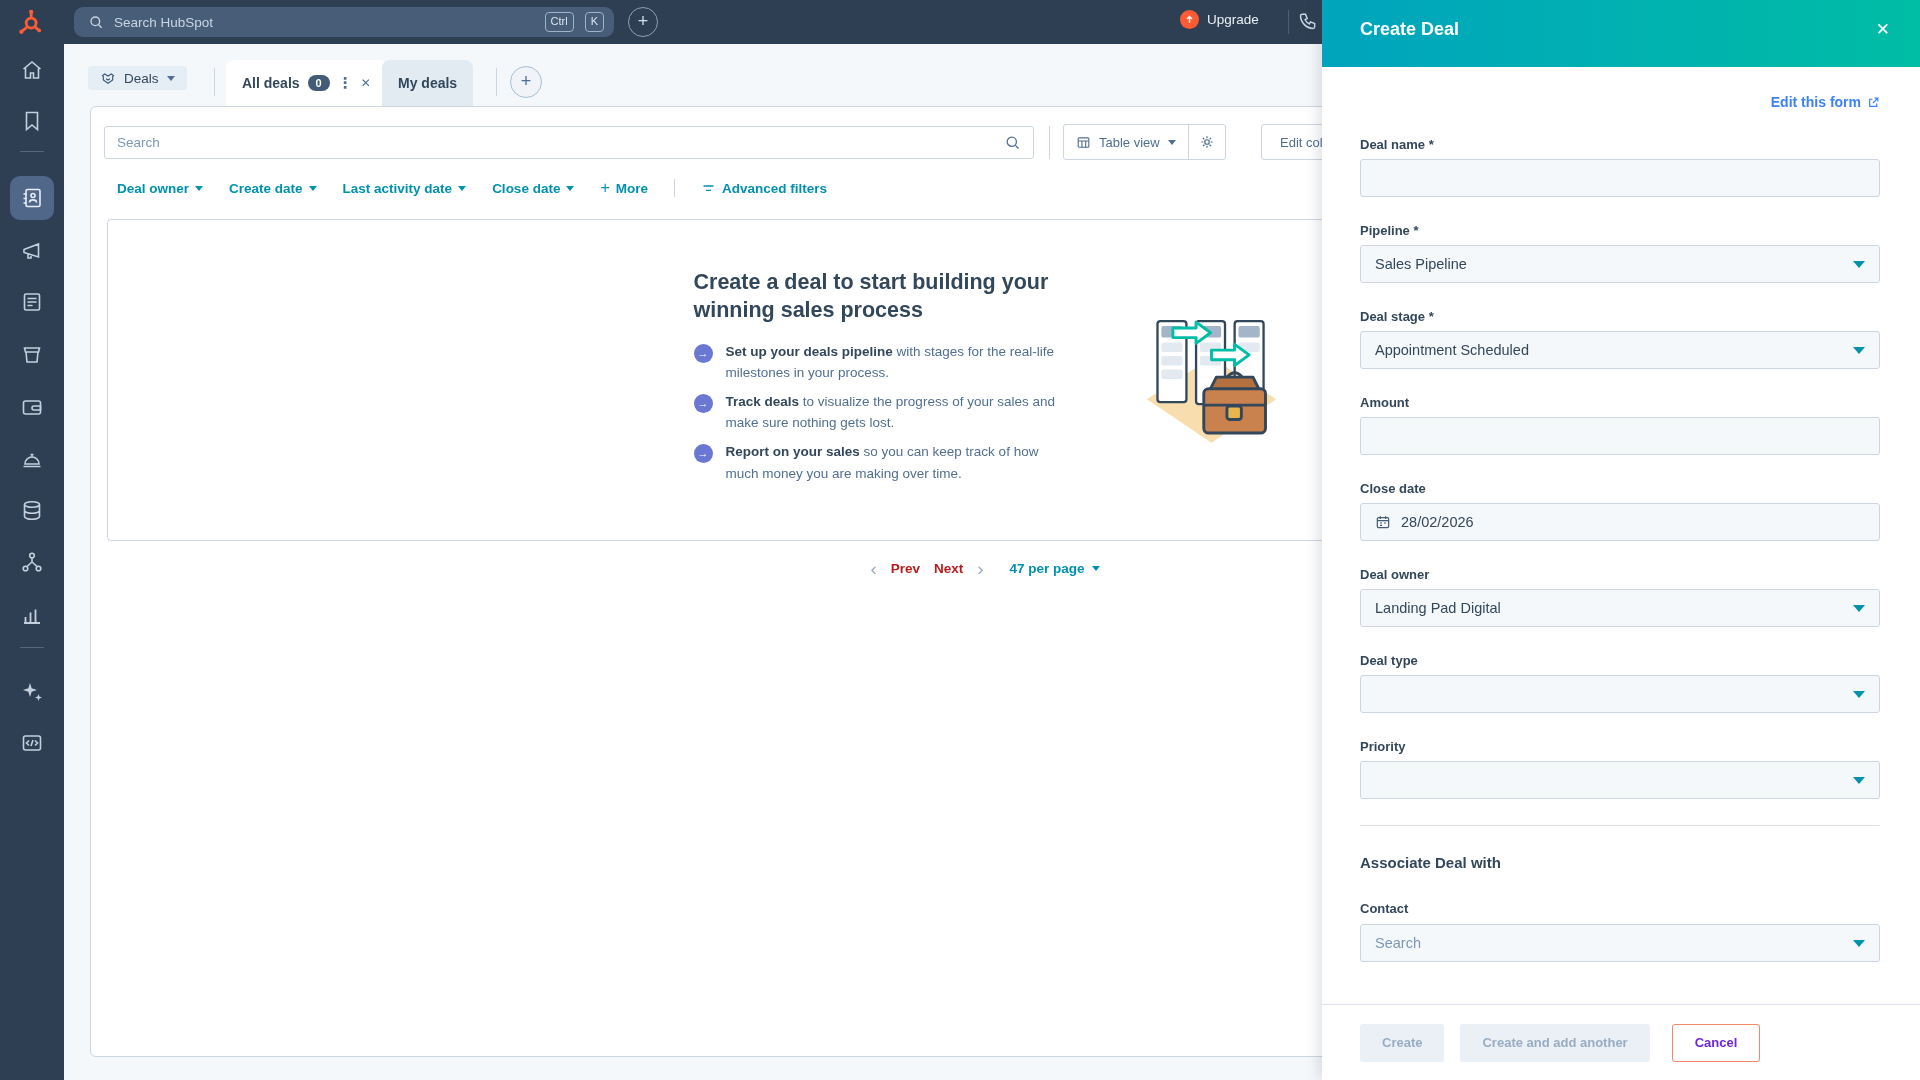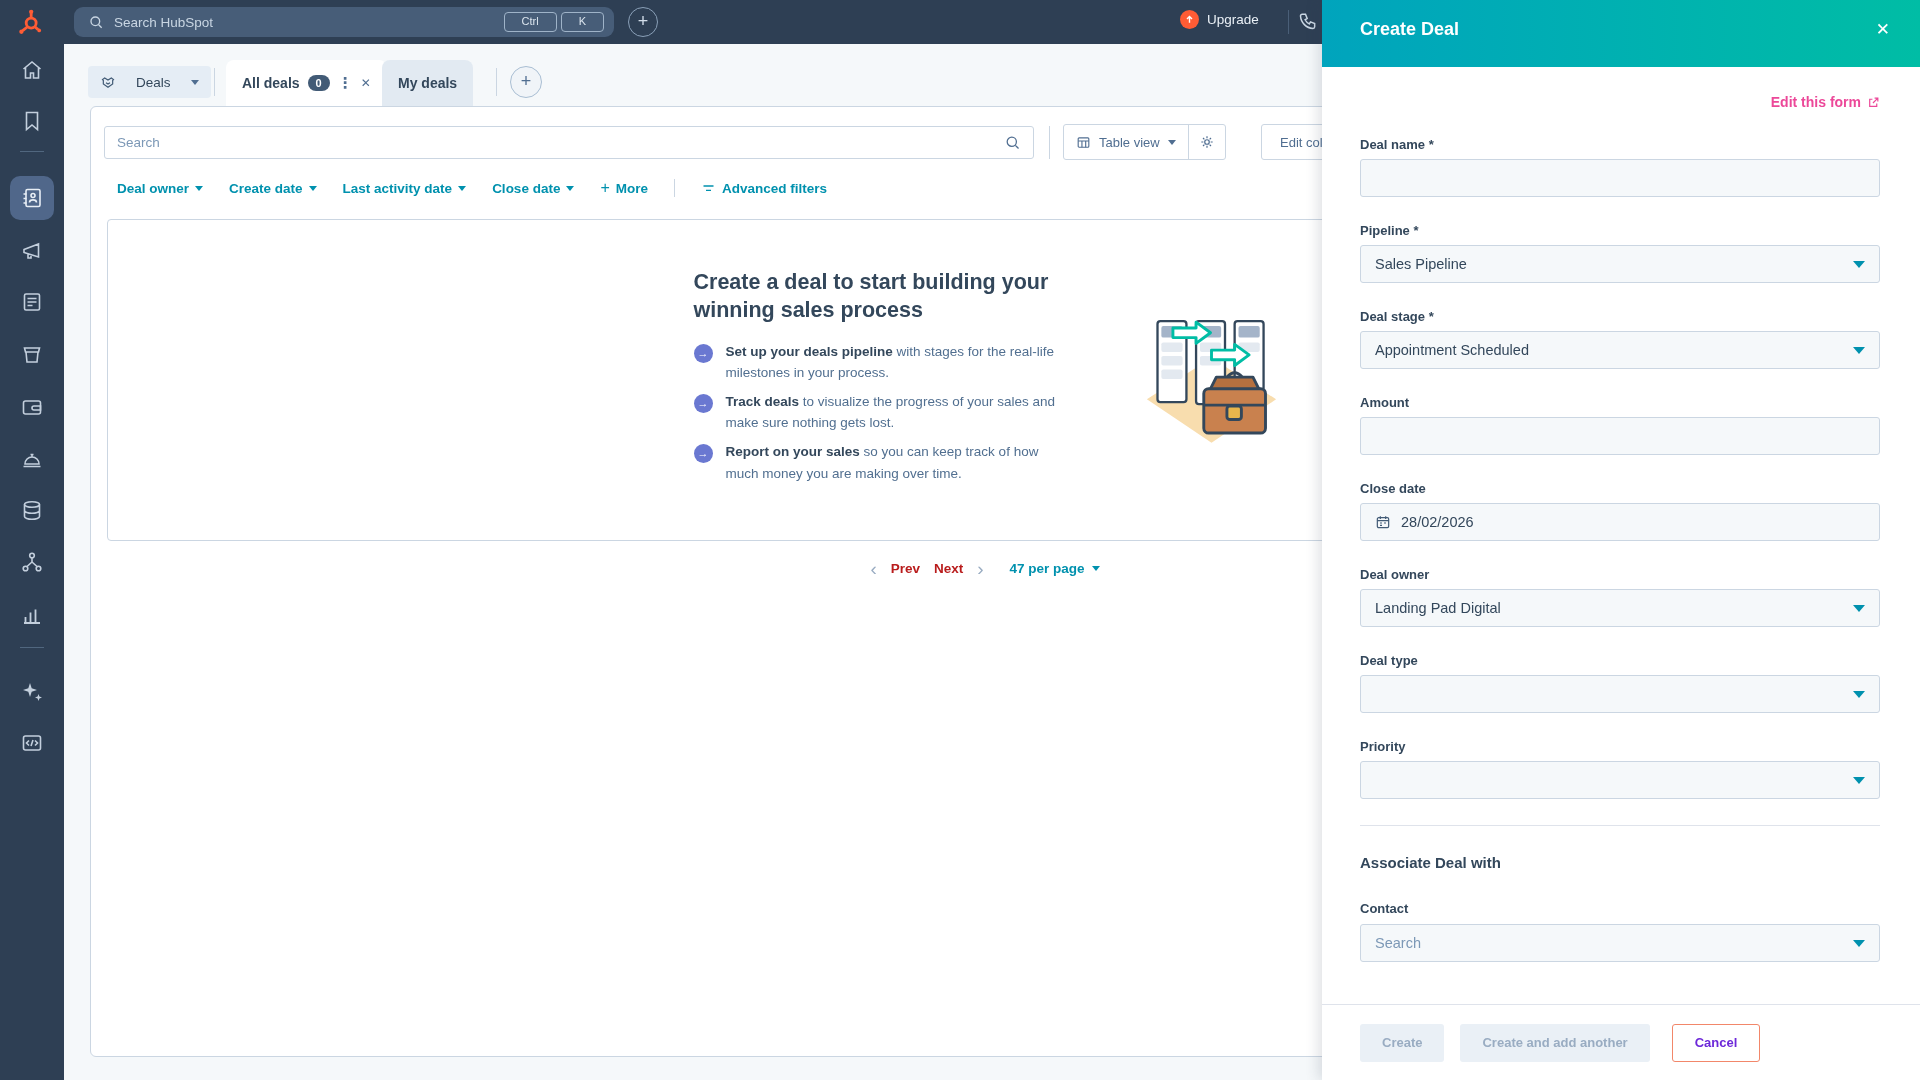--- a/index.html
+++ b/index.html
@@ -9,42 +9,42 @@
   
   #topbar { position:absolute; left:0; top:0; width:1920px; height:44px; background:#2e3f54; z-index:30; }
   .hs-logo { position:absolute; left:16px; top:9px; width:26px; height:26px; }
   .nav-search { position:absolute; left:74px; top:7px; width:540px; height:30px; background:#475d78;
     border-radius:9px; display:flex; align-items:center; padding:0 10px 0 14px; }
   .nav-search svg { flex:0 0 auto; }
   .nav-search input { flex:1; background:transparent; border:none; outline:none; color:#eaf0f6;
     font-size:13.5px; margin-left:10px; font-family:inherit; }
   .nav-search input::placeholder { color:#c9d6e3; }
   .kbd { border:1px solid #9fb3c8; border-radius:4px; color:#dbe5ee; font-size:11px; line-height:1;
-    padding:3px 17px 4px; margin-left:4px; }
+    padding:3px 5px 4px; margin-left:11px; }
   .nav-plus { position:absolute; left:628px; top:7px; width:30px; height:30px; border:1px solid #8aa0b8;
     border-radius:50%; color:#d3deea; font-size:18px; line-height:27px; text-align:center; }
   .nav-upgrade { position:absolute; left:1180px; top:10px; display:flex; align-items:center; gap:8px;
     color:#eaf0f6; font-size:13.5px; }
   .up-circle { width:19px; height:19px; border-radius:50%; background:#ff5c35; color:#fff;
     display:flex; align-items:center; justify-content:center; }
   .nav-divider { position:absolute; left:1288px; top:10px; width:1px; height:24px; background:#4a5f78; }
   .nav-phone { position:absolute; left:1298px; top:11px; color:#c9d6e3; }
 
   
   #sidebar { position:absolute; left:0; top:44px; width:64px; height:1036px; background:#2e3f54; z-index:20; }
   .side-icon { position:absolute; left:20px; width:24px; height:24px; color:#c3cfdd; }
   .side-divider { position:absolute; left:20px; width:24px; height:1px; background:#51677f; }
   .side-active-bg { position:absolute; left:10px; top:132px; width:44px; height:44px;
     background:#50678a; border-radius:10px; }
 
   
   #main { position:absolute; left:64px; top:44px; width:1856px; height:1036px; background:#f5f8fa; }
 
-  .obj-btn { position:absolute; left:24px; top:22px; height:32px; background:#e5edf5; border-radius:4px;
-    display:flex; align-items:center; gap:20px; padding:4px 12px; font-size:13.5px; color:#33475b; }
+  .obj-btn { position:absolute; left:24px; top:22px; height:24px; background:#e5edf5; border-radius:4px;
+    display:flex; align-items:center; gap:8px; padding:4px 12px; font-size:13.5px; color:#33475b; }
   .vdiv1 { position:absolute; left:150px; top:24px; width:1px; height:28px; background:#cbd6e2; }
   .tab { position:absolute; top:16px; height:46px; display:flex; align-items:center; gap:8px;
     padding:0 16px; border-radius:8px 8px 0 0; font-size:14px; font-weight:bold; color:#33475b; }
   .tab-active { left:162px; background:#ffffff; }
   .tab-idle { left:318px; background:#e2eaf2; }
   .tab-badge { background:#425b76; color:#fff; font-size:11px; font-weight:bold; border-radius:10px;
     padding:2px 8px; }
   .tab-dots { color:#506e91; font-size:15px; font-weight:bold; }
   .tab-x { color:#506e91; font-size:12px; }
   .vdiv2 { position:absolute; left:432px; top:24px; width:1px; height:28px; background:#cbd6e2; }
@@ -99,21 +99,21 @@
   #panel { position:absolute; left:1322px; top:0; width:598px; height:1080px; background:#fff; z-index:40;
     box-shadow:-4px 0 12px rgba(45,62,80,.15); }
   .panel-head { position:absolute; left:0; top:0; width:100%; height:67px;
     background:linear-gradient(90deg,#00a4bd,#00bda5); display:flex; align-items:center;
     justify-content:space-between; padding:0 30px 8px 38px; }
   .panel-title { color:#fff; font-size:18px; font-weight:bold; }
   .panel-close { color:#fff; font-size:17px; }
   .panel-body { position:absolute; left:0; top:67px; width:100%; height:917px; overflow:hidden;
     padding:0 40px 0 38px; }
   .edit-form { margin-top:26px; text-align:right; }
-  .edit-form a { color:#ec4899; font-size:14px; font-weight:bold; text-decoration:none;
+  .edit-form a { color:#3b82f6; font-size:14px; font-weight:bold; text-decoration:none;
     display:inline-flex; align-items:center; gap:6px; }
   .fld { margin-top:26px; }
   .fld:first-of-type { margin-top:22px; }
   .fld label { display:block; font-size:13px; font-weight:bold; color:#33475b; }
   .control { margin-top:7px; height:38px; border:1px solid #cbd6e2; border-radius:3px; background:#f5f8fa;
     display:flex; align-items:center; padding:0 14px; font-size:14.5px; color:#33475b; }
   .control input { width:100%; border:none; outline:none; background:transparent; font-size:14.5px;
     color:#33475b; font-family:inherit; }
   .control .sel-text { flex:1; }
   .control .cal { margin-right:10px; color:#425b76; display:flex; }

